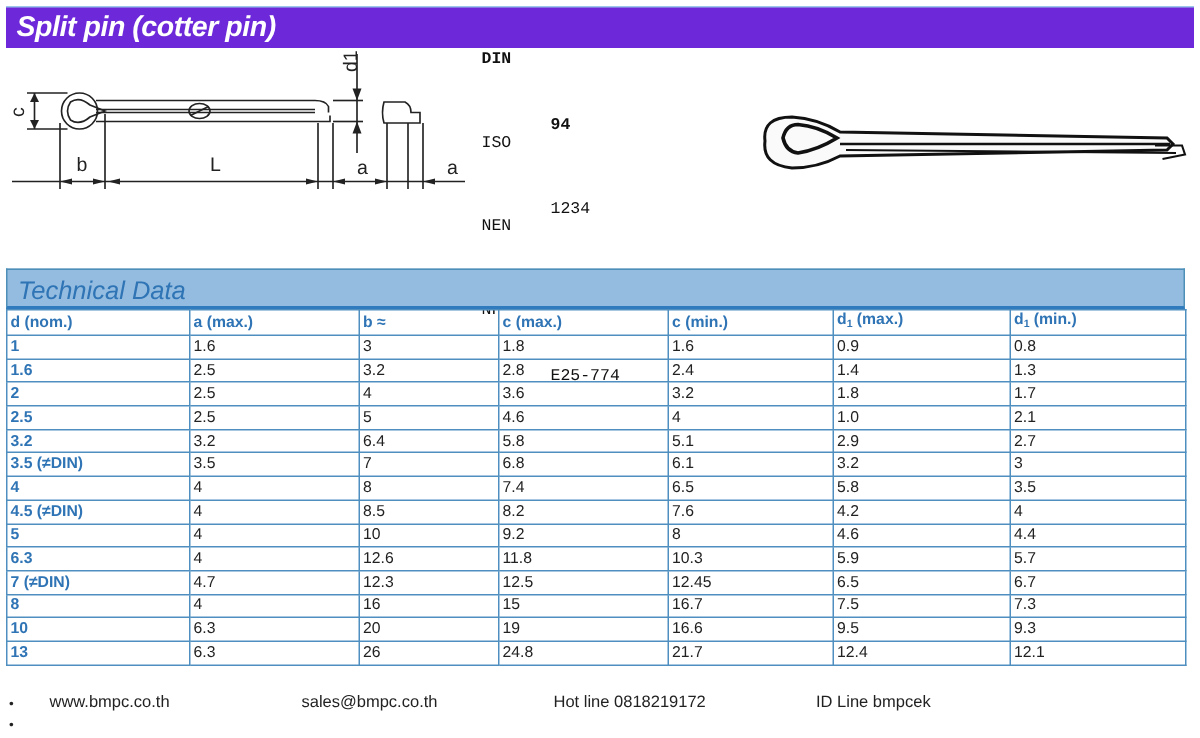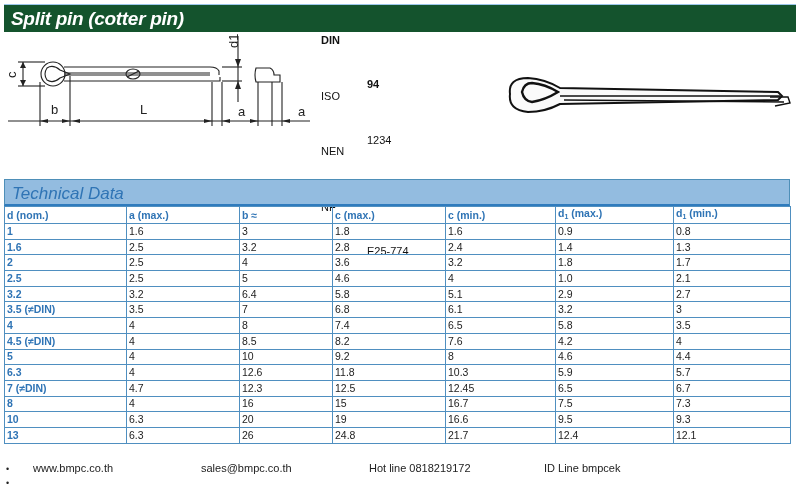--- a/index.html
+++ b/index.html
@@ -1,35 +1,35 @@
 <!DOCTYPE html>
 <html><head>
 <meta charset="utf-8">
 <style>
   * { box-sizing: border-box; margin: 0; padding: 0; }
   html, body { width: 800px; height: 492px; background: #ffffff; overflow: hidden; }
   body { font-family: "Liberation Sans", sans-serif; position: relative; color: #222; }
 
   .title-bar {
     position: absolute; left: 4px; top: 4px; width: 792px; height: 28px;
-    background: #14532d; border-top: 1px solid #9cc7ea;
+    background: #6d28d9; border-top: 1px solid #9cc7ea;
   }
   .title-bar span {
     position: absolute; left: 7px; top: 3px;
     color: #ffffff; font-size: 19px; font-weight: bold; font-style: italic;
     letter-spacing: -0.3px;
   }
 
   .drawing { position: absolute; left: 0; top: 34px; width: 320px; height: 100px; }
 
   .standards {
     position: absolute; left: 321px; top: 35px;
     font-size: 11px; line-height: 11.5px;
   }
-  .standards .row { display: flex; }
+  .standards .row { display: flex; font-family: Liberation Mono, monospace; }
   .standards .k { width: 46px; color: #111; }
   .standards .v { color: #111; margin-top: 44px; }
   .standards .row.first .k, .standards .row.first .v { font-weight: bold; }
 
   .photo { position: absolute; left: 500px; top: 70px; width: 300px; height: 60px; }
 
   .tech-table-wrap {
     position: absolute; left: 4px; top: 179px; width: 786px;
   }
   .section-head {

